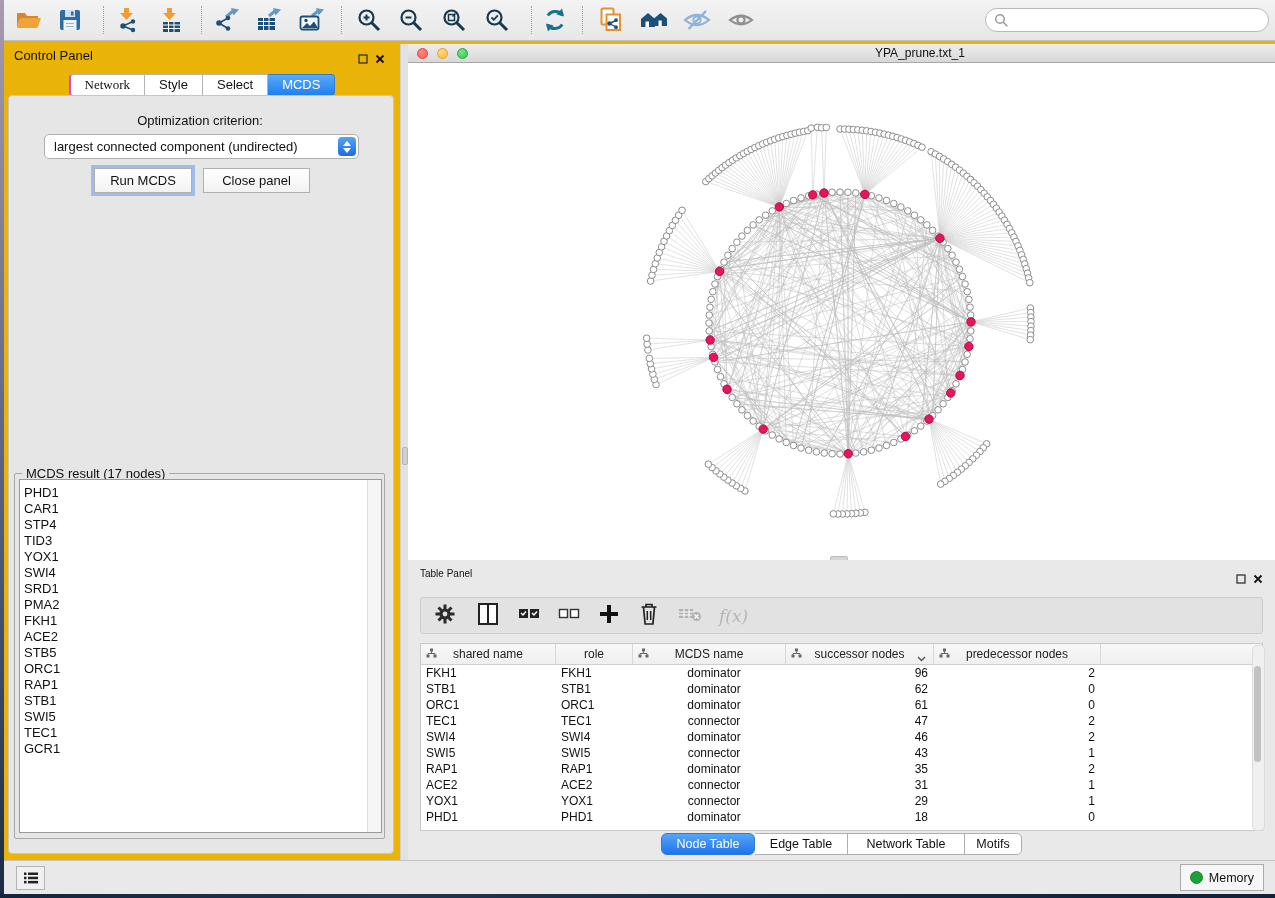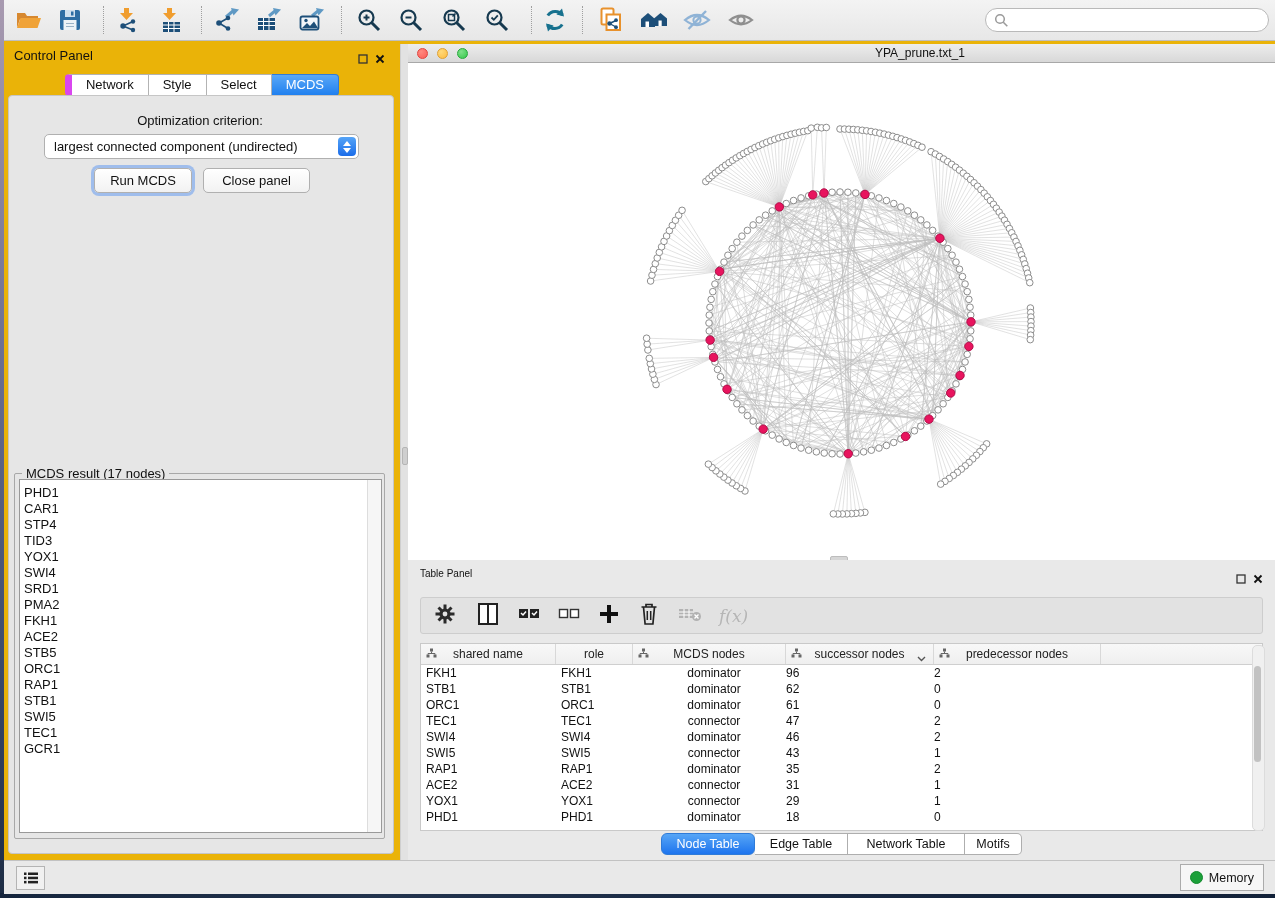--- a/index.html
+++ b/index.html
@@ -14,29 +14,29 @@
   .tico{position:absolute;top:3px;width:34px;height:34px;display:flex;align-items:center;justify-content:center;}
   .tsep{position:absolute;top:6px;height:28px;border-left:1px dotted #9f9f9f;}
   .search{position:absolute;left:981px;top:8px;width:274px;height:22px;background:#fff;border:1px solid #b9b9b9;border-radius:12px;display:flex;align-items:center;padding-left:8px;}
   .search input{border:none;outline:none;background:transparent;font-size:12px;width:230px;font-family:inherit;}
   
   .cp-title{left:14px;top:48px;font-size:13px;color:#111;}
   .winbtns{display:flex;gap:7px;align-items:center;}
   .cp-btns{left:358px;top:50px;}
   .ctabs{left:4px;top:74px;width:396px;display:flex;justify-content:center;}
   .ctab{height:20px;line-height:20px;padding:0 14px;background:#fff;border:1px solid #b3b3b3;border-left:none;font-size:13px;color:#111;cursor:default;}
-  .ctab:first-child{border-left:7px solid #d946ef;border-radius:4px 0 0 4px;}
+  .ctab:first-child{border-left:2px solid #d946ef;border-radius:4px 0 0 4px;font-family:Liberation Serif, serif;}
   .ctab:last-child{border-radius:0 4px 4px 0;}
   .ctab.active{background:linear-gradient(#5aa8f7,#2080ef);border-color:#2f7bd8;color:#fff;}
   .cp-body{left:8px;top:95px;width:384px;height:757px;background:#e6e6e6;border:1px solid #c6c6c6;border-radius:4px;}
   .opt-label{left:0;top:113px;width:400px;text-align:center;font-size:13px;color:#111;}
   .dropdown{left:44px;top:134px;width:313px;height:23px;background:#fff;border:1px solid #b0b0b0;border-radius:5px;display:flex;align-items:center;}
   .dropdown .dd-text{font-size:13px;color:#111;padding-left:9px;flex:1;white-space:nowrap;}
   .dd-step{width:18px;height:19px;margin-right:2px;border-radius:4px;background:linear-gradient(#55a4f7,#1a6ce9);display:flex;flex-direction:column;align-items:center;justify-content:center;gap:2px;}
-  .btn{position:absolute;height:23px;background:linear-gradient(#ffffff,#f2f2f2);border:1px solid #b0b0b0;border-radius:5px;font-size:13px;color:#111;display:flex;align-items:center;justify-content:center;}
+  .btn{position:absolute;height:23px;background:linear-gradient(#ffffff,#f2f2f2);border:1px solid #b0b0b0;border-radius:0;font-size:13px;color:#111;display:flex;align-items:center;justify-content:center;}
   .btn-run{left:94px;top:168px;width:96px;box-shadow:0 0 0 3px rgba(100,155,240,.55);}
   .btn-close{left:203px;top:168px;width:105px;}
   .groupbox{left:14px;top:473px;width:369px;height:364px;border:1px solid #a8a8a8;border-radius:2px;}
   .grouplegend{left:22px;top:466px;background:#e6e6e6;padding:0 4px;font-size:13px;color:#111;}
   .mlist{left:19px;top:479px;width:361px;height:352px;background:#fff;border:1px solid #999;overflow:hidden;}
   .mscroll{position:absolute;right:0;top:0;width:13px;height:100%;background:#f6f6f6;border-left:1px solid #ddd;}
   .mitems{position:absolute;left:0;top:5px;width:340px;}
   .mitem{height:16px;line-height:16px;font-size:13px;color:#111;padding-left:4px;}
   
   .vsplit{left:400px;top:44px;width:8px;height:816px;background:#e2e2e2;border-left:1px solid #cfcfcf;border-right:1px solid #cfcfcf;}
@@ -54,21 +54,21 @@
   .tp-toolbar{left:420px;top:597px;width:843px;height:37px;background:#e2e2e2;border:1px solid #cdcdcd;border-radius:3px;display:flex;align-items:center;gap:16px;padding-left:10px;box-sizing:border-box;}
   .fx{font-family:"DejaVu Serif",serif;font-style:italic;font-size:17px;color:#b5b5b5;}
   .tbl{left:420px;top:643px;width:843px;height:188px;background:#fff;border:1px solid #c9c9c9;box-sizing:border-box;overflow:hidden;}
   .thead{display:flex;height:20px;background:linear-gradient(#f8f8f8,#efefef);border-bottom:1px solid #cfcfcf;}
   .th{position:relative;display:flex;align-items:center;justify-content:center;border-right:1px solid #d8d8d8;font-size:12px;color:#222;box-sizing:border-box;}
   .thicon{position:absolute;left:5px;top:4px;}
   .thsort{position:absolute;right:7px;top:7px;}
   .trow{display:flex;height:16px;}
   .td{font-size:12px;color:#111;line-height:16px;box-sizing:border-box;padding-left:5px;white-space:nowrap;}
   .td.c2{padding-left:9px;text-align:center;}
-  .td.c3,.td.c4{padding-right:6px;padding-left:0;}
+  .td.c3,.td.c4{text-align:right;padding-right:6px;padding-left:0;}
   .tscroll{left:1252px;top:645px;width:11px;height:184px;background:#f0f0f0;border:1px solid #dcdcdc;border-radius:5px;}
   .tscroll .thumb{position:absolute;left:1px;top:20px;width:7px;height:96px;background:#c2c2c2;border-radius:4px;}
   .ttabs{left:661px;top:833px;display:flex;}
   .ttab{height:20px;line-height:20px;text-align:center;background:#fff;border:1px solid #aeaeae;border-left:none;font-size:12.5px;color:#111;}
   .ttab:first-child{border-left:1px solid #aeaeae;border-radius:5px 0 0 5px;}
   .ttab:last-child{border-radius:0 5px 5px 0;}
   .ttab.active{background:linear-gradient(#57a6f6,#1d74ee);border-color:#2f7bd8;color:#fff;border-radius:6px;}
   
   .statusbar{left:4px;top:860px;width:1271px;height:33px;background:#e9e9e9;border-top:1px solid #c2c2c2;}
   .sb-left{position:absolute;left:12px;top:5px;width:27px;height:22px;background:#f1f1f1;border:1px solid #b4b4b4;display:flex;align-items:center;justify-content:center;}
@@ -1116,21 +1116,21 @@
         <div class="th" style="width: 77px;">
           <span class="thlabel">role</span>
         </div>
         <div class="th" style="width: 153px;">
           <span class="thicon"><svg width="11" height="11" viewBox="0 0 11 11">
               <rect x="4" y="0.5" width="3" height="3" fill="#666"></rect>
               <rect x="0.5" y="6.5" width="3" height="3" fill="#666"></rect>
               <rect x="7.5" y="6.5" width="3" height="3" fill="#666"></rect>
               <path d="M5.5 3.5v2M2 6.5v-1h7v1" stroke="#666" fill="none" stroke-width="1"></path>
             </svg></span>
-          <span class="thlabel">MCDS nodes</span>
+          <span class="thlabel">MCDS name</span>
         </div>
         <div class="th" style="width: 148px;">
           <span class="thicon"><svg width="11" height="11" viewBox="0 0 11 11">
               <rect x="4" y="0.5" width="3" height="3" fill="#666"></rect>
               <rect x="0.5" y="6.5" width="3" height="3" fill="#666"></rect>
               <rect x="7.5" y="6.5" width="3" height="3" fill="#666"></rect>
               <path d="M5.5 3.5v2M2 6.5v-1h7v1" stroke="#666" fill="none" stroke-width="1"></path>
             </svg></span>
           <span class="thlabel">successor nodes</span>
           <span class="thsort"><svg width="9" height="6" viewBox="0 0 9 6">

